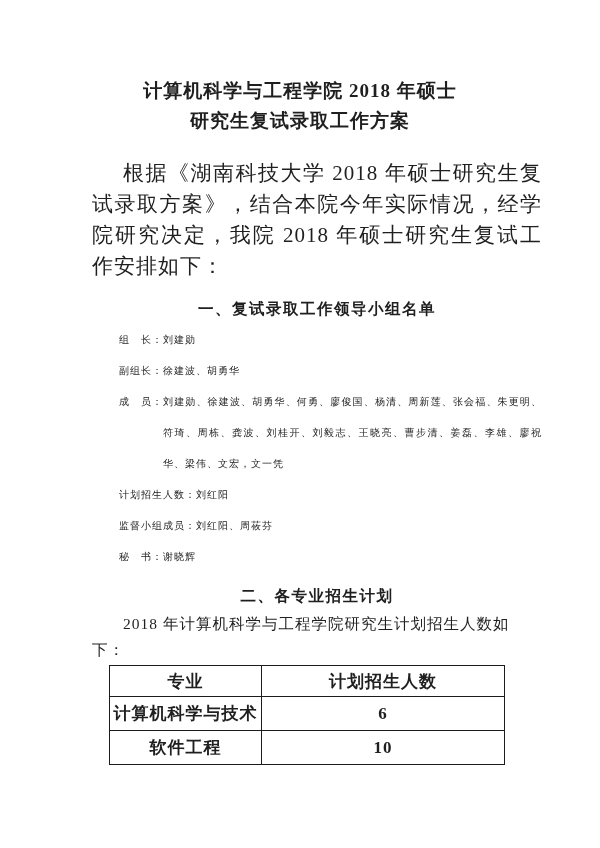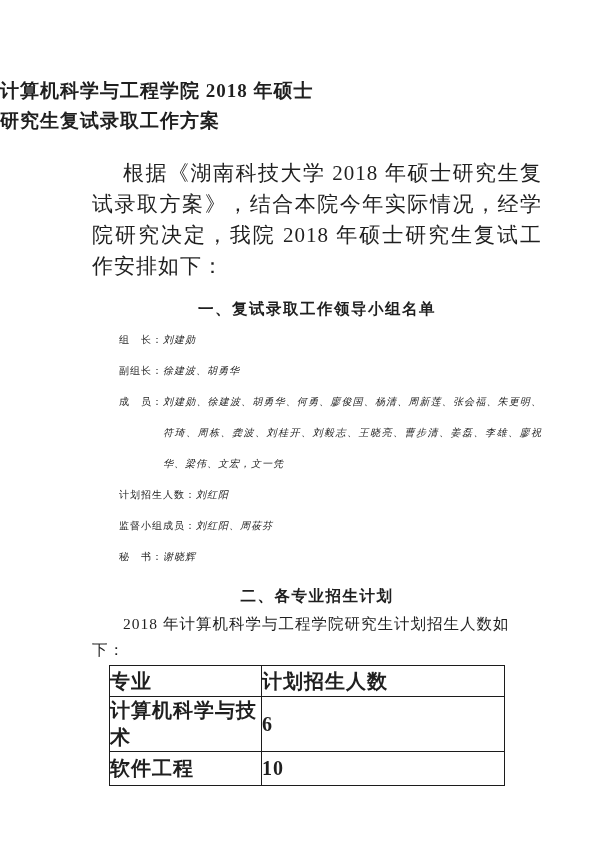--- a/index.html
+++ b/index.html
@@ -13,21 +13,21 @@
   }
   .page {
     box-sizing: border-box;
     width: 600px;
     height: 848px;
     padding: 76px 58px 0 92px;
   }
   .title-block {
     margin-left: -92px;
     margin-right: -58px;
-    text-align: left;
+    text-align: center;
   }
   .doc-title-line {
     font-size: 19px;
     font-weight: bold;
     line-height: 30px;
     letter-spacing: 1px;
   }
   .intro-para {
     margin-top: 22px;
     font-size: 21px;
@@ -46,41 +46,41 @@
   .sec-heading.h1 { margin-top: 11px; }
   .sec-heading.h2 { margin-top: 8px; }
   .roster { margin-left: 27px; }
   .roster-line {
     display: flex;
     font-size: 10px;
     line-height: 31px;
     letter-spacing: 1px;
   }
   .roster-label { flex: none; white-space: pre; }
-  .roster-value { flex: 1; text-align: justify; font-style: italic; }
+  .roster-value { flex: 1; text-align: justify; }
   .plan-intro {
     font-size: 15.5px;
     line-height: 26px;
     letter-spacing: 1px;
     text-indent: 31px;
   }
   table.plan-table {
     border-collapse: collapse;
     table-layout: fixed;
     width: 395px;
     margin: 2px 0 0 17px;
   }
   .plan-table col.c1 { width: 152px; }
   .plan-table col.c2 { width: 243px; }
   .plan-table th, .plan-table td {
     border: 1.5px solid #1c1c1c;
-    text-align: left;
+    text-align: center;
     vertical-align: middle;
     font-weight: bold;
-    font-size: 20px;
+    font-size: 17px;
     letter-spacing: 1px;
     padding: 0;
   }
   .plan-table th { height: 30px; }
   .plan-table td { height: 33px; }
 </style>
 </head>
 <body>
 
 <div class="page">

